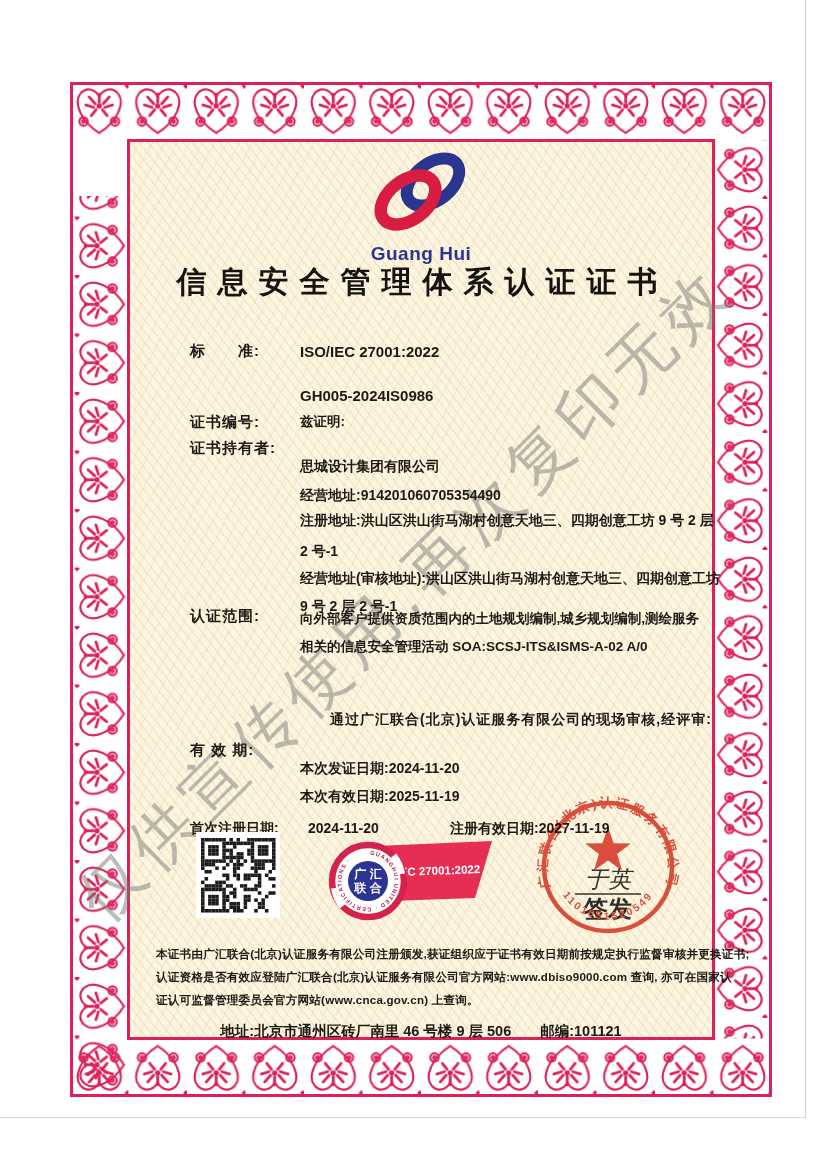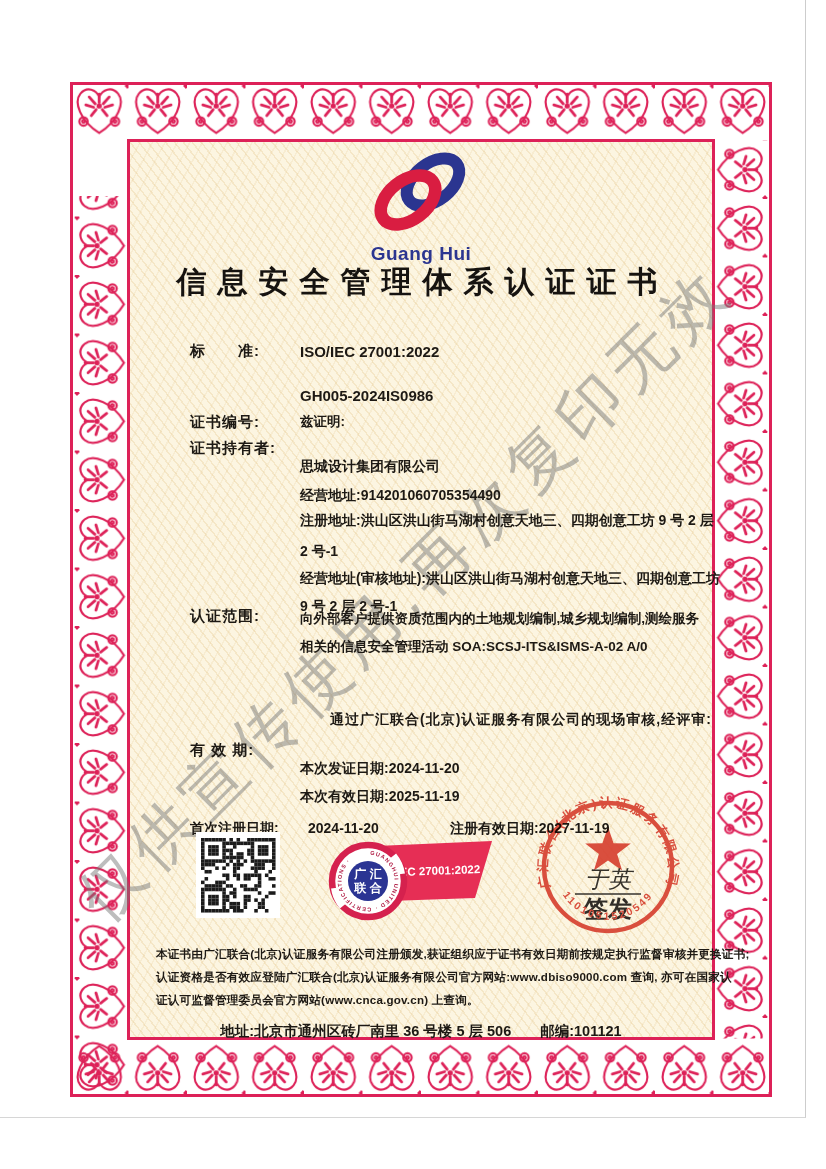--- a/index.html
+++ b/index.html
@@ -405,17 +405,17 @@
           <text x="0" y="50" text-anchor="middle" font-size="24" font-weight="700" fill="#1f1b17">签发</text>
           <text font-size="10.5" font-weight="700" fill="#d6402f" letter-spacing="2.5">
             <textPath href="#sealNum" startOffset="50%" text-anchor="middle">1101051520549</textPath>
           </text>
         </svg>
       </div>
 
       <div class="t foot" style="left:28px;top:807px;">本证书由广汇联合(北京)认证服务有限公司注册颁发,获证组织应于证书有效日期前按规定执行监督审核并更换证书;</div>
       <div class="t foot" style="left:28px;top:830px;">认证资格是否有效应登陆广汇联合(北京)认证服务有限公司官方网站:www.dbiso9000.com 查询, 亦可在国家认</div>
       <div class="t foot" style="left:28px;top:853px;">证认可监督管理委员会官方网站(www.cnca.gov.cn) 上查询。</div>
-      <div class="addr">地址:北京市通州区砖厂南里 36 号楼 5 层 506　　邮编:101121</div>
+      <div class="addr">地址:北京市通州区砖厂南里 46 号楼 9 层 506　　邮编:101121</div>
 
     </div>
   </div>
 </div>
 
 </body></html>

